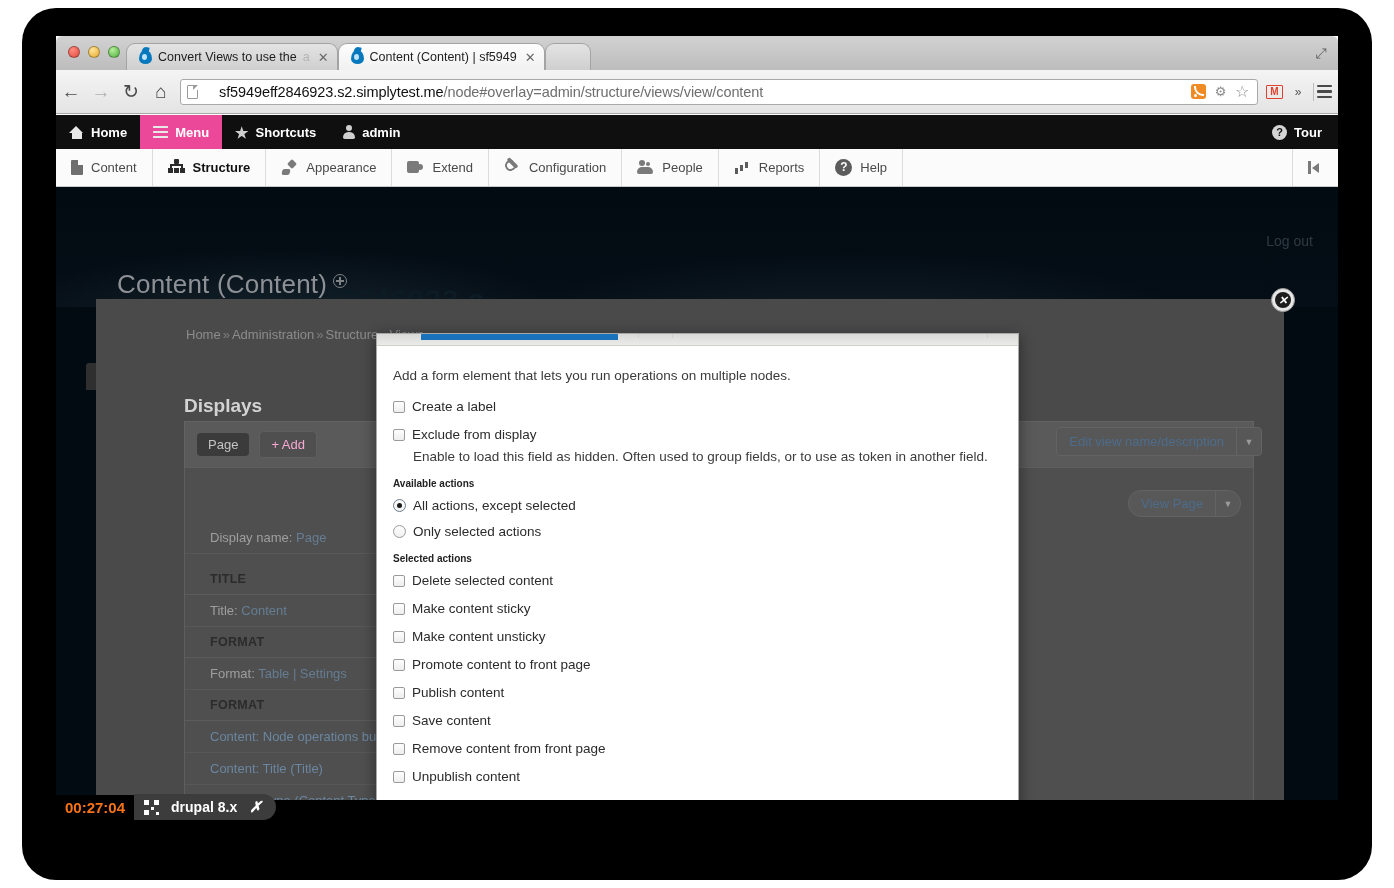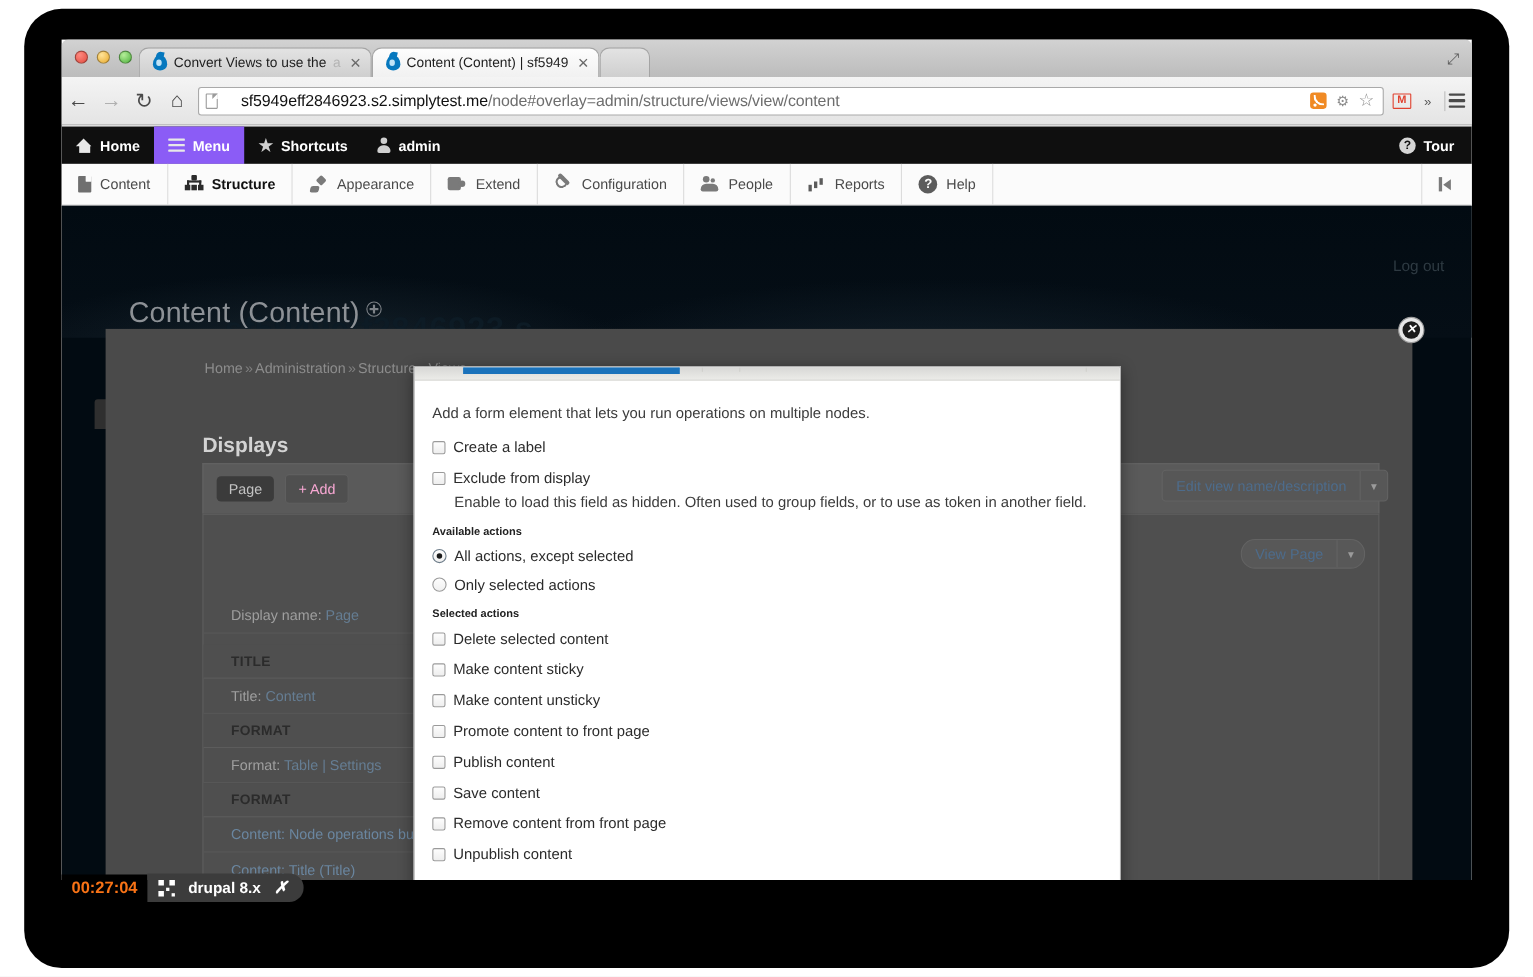--- a/index.html
+++ b/index.html
@@ -127,21 +127,21 @@
   
   .dtoolbar {
     position: absolute; left: 0; top: 79px; width: 100%; height: 34px;
     background: #0f0f0f; display: flex; align-items: center;
   }
   .dt-item {
     display: flex; align-items: center; gap: 7px;
     height: 34px; padding: 0 13px;
     color: #fff; font-size: 13px; font-weight: bold;
   }
-  .dt-item.sel { background: #8b5cf6; }
+  .dt-item.sel { background: #ec4899; }
   .dt-right { margin-left: auto; padding-right: 16px; }
   .ico-home {
     width: 15px; height: 13px; position: relative;
   }
   .ico-home:before {
     content:""; position:absolute; left:0; top:0; width:0;height:0;
     border-left: 7.5px solid transparent; border-right: 7.5px solid transparent; border-bottom: 7px solid #e8e8e8;
   }
   .ico-home:after { content:""; position:absolute; left:2.5px; top:6px; width:10px; height:7px; background:#e8e8e8; }
   .ico-menu { width: 15px; display: flex; flex-direction: column; gap: 2.4px; }
@@ -290,21 +290,21 @@
     background: #4f4f4f; border: 1px solid #5e5e5e;
   }
   .ov-viewpage {
     position: absolute; right: 12px; top: 22px;
     display: flex; align-items: stretch;
     border: 1px solid #636363; border-radius: 13px; overflow: hidden; background: #585858; margin-left: 42px;
   }
   .ov-viewpage span { font-size: 13px; color: #4d6c8c; padding: 5px 12px; }
   .ov-viewpage .dd { width: 22px; border-left: 1px solid #636363; display:flex;align-items:center;justify-content:center;color:#9b9b9b;font-size:9px; }
 
-  .ov-col { position: absolute; left: 0; top: 76px; width: 300px; }
+  .ov-col { position: absolute; left: 0; top: 54px; width: 300px; }
   .ov-row {
     font-size: 13px; color: #9f9f9f; padding: 8px 25px;
     border-bottom: 1px solid #585858;
   }
   .ov-row a { color: #657d93; text-decoration: none; }
   .ov-row.hdr { font-weight: bold; color: #2b2b2b; font-size: 12.5px; letter-spacing: .3px; background: #4f4f4f; border-bottom: 1px solid #5c5c5c; }
   .ov-row.link a { color: #6a86a0; }
   .ov-gap { height: 10px; }
 
   

